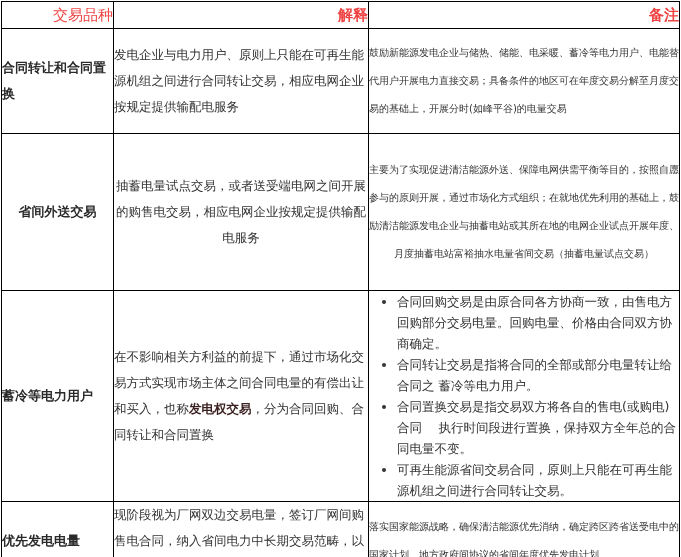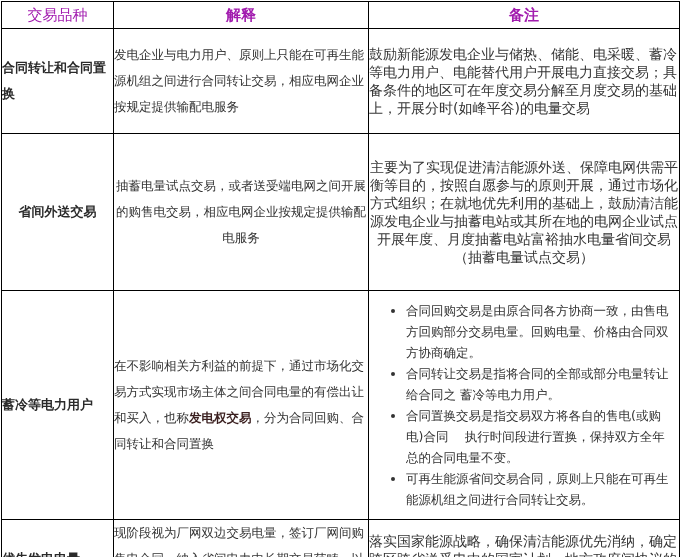--- a/index.html
+++ b/index.html
@@ -24,51 +24,51 @@
     }
     table.trade-table td, table.trade-table th {
       border: 1px solid #000000;
       vertical-align: middle;
       padding: 0;
     }
     th {
       height: 26px;
       font-weight: normal;
       font-size: 15px;
-      color: #a21caf;
-      text-align: center;
+      color: #ef4444;
+      text-align: right;
     }
     th.col2, th.col3 { font-weight: bold; }
     td.type-cell {
       padding: 0 6px 0 6px;
       font-weight: bold;
       font-size: 13px;
       color: #2a2a2a;
       line-height: 26px;
     }
     td.desc-cell {
       padding: 0 6px 0 9px;
       font-size: 12.5px;
       line-height: 26px;
       color: #333;
     }
     td.note-cell {
       padding: 0 4px 0 6px;
-      font-size: 14px;
-      line-height: 18px;
+      font-size: 10px;
+      line-height: 28px;
       color: #333;
     }
     td.note-list-cell {
       padding: 2px 4px 2px 0;
       font-size: 12.5px;
       line-height: 21px;
       color: #333;
     }
     ul.note-list {
-      margin: 9px;
+      margin: 0;
       padding-left: 28px;
     }
     ul.note-list li {
       margin: 0;
       list-style: disc;
     }
     .emph {
       font-weight: bold;
       color: #3a1f1f;
       margin-top: 12px;

